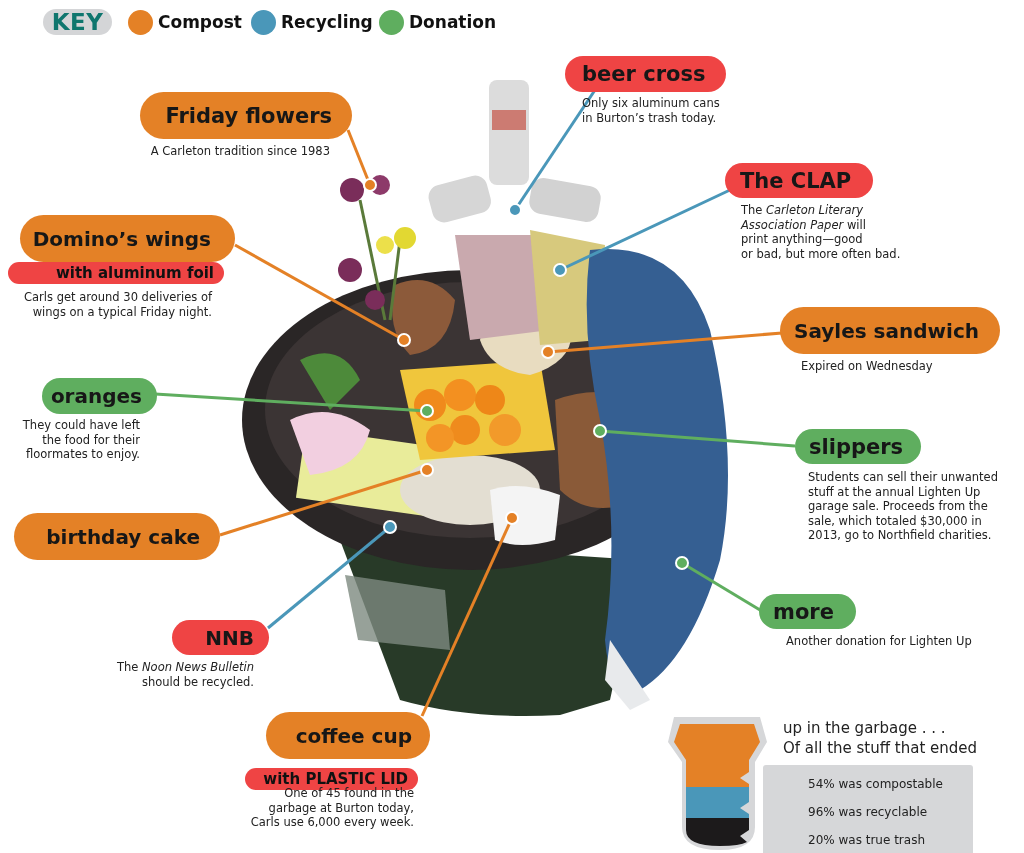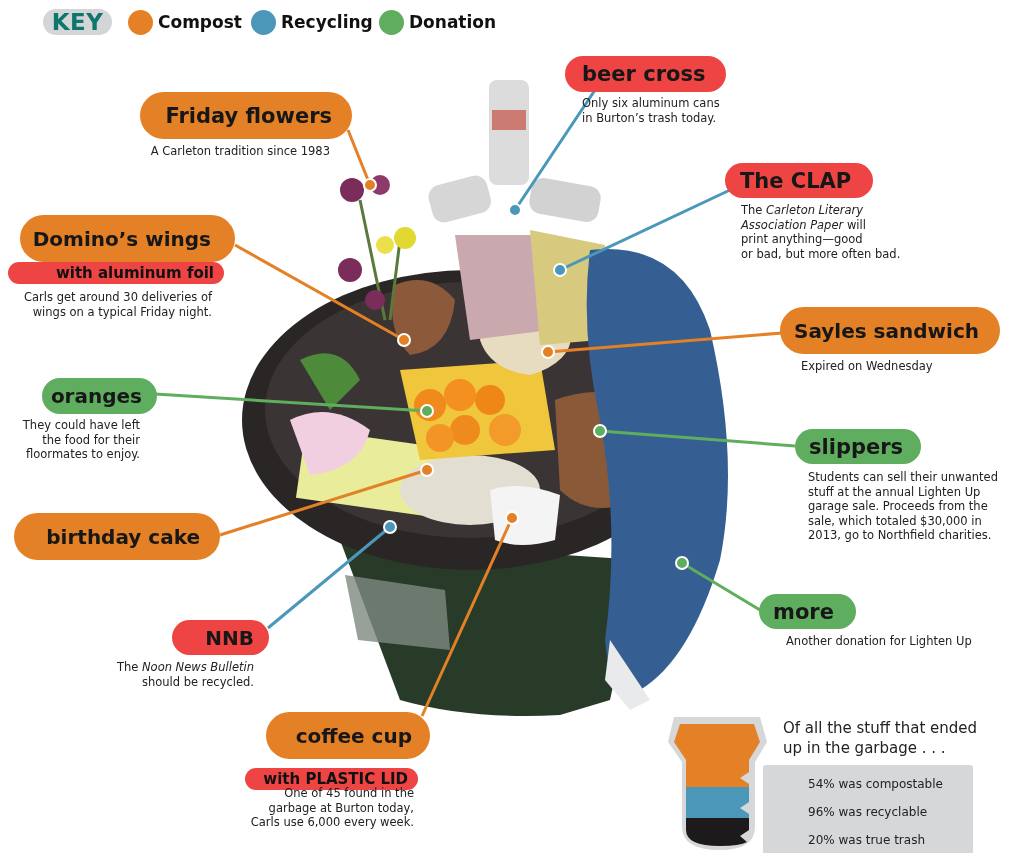--- a/index.html
+++ b/index.html
@@ -186,18 +186,18 @@
   <div>Carls use 6,000 every week.</div>
 </div>
 
 <svg class="abs" style="left:660px;top:712px;width:110px;height:140px;" viewBox="0 0 110 140">
   <path d="M14 5 L100 5 L107 30 L95 50 L95 115 Q95 138 60 138 Q22 138 22 115 L22 50 L8 30 Z" fill="#d6d7d9"></path>
   <path d="M20 12 L94 12 L100 30 L89 48 L89 60 L80 66 L89 72 L89 75 L26 75 L26 48 L14 30 Z" fill="#e48126"></path>
   <path d="M26 75 L89 75 L89 90 L80 96 L89 102 L89 106 L26 106 Z" fill="#4a97b9"></path>
   <path d="M26 106 L89 106 L89 118 L80 124 L87 130 Q80 134 60 134 Q26 134 26 118 Z" fill="#1c1a1b"></path>
 </svg>
 <div class="stats-title">
+  <div>up in the garbage . . .</div>
   <div>Of all the stuff that ended</div>
-  <div>up in the garbage . . .</div>
 </div>
 <div class="stat-bar" style="top:765px;">54% was compostable</div>
 <div class="stat-bar" style="top:793px;">96% was recyclable</div>
 <div class="stat-bar" style="top:821px;">20% was true trash</div>
 
 </body></html>

